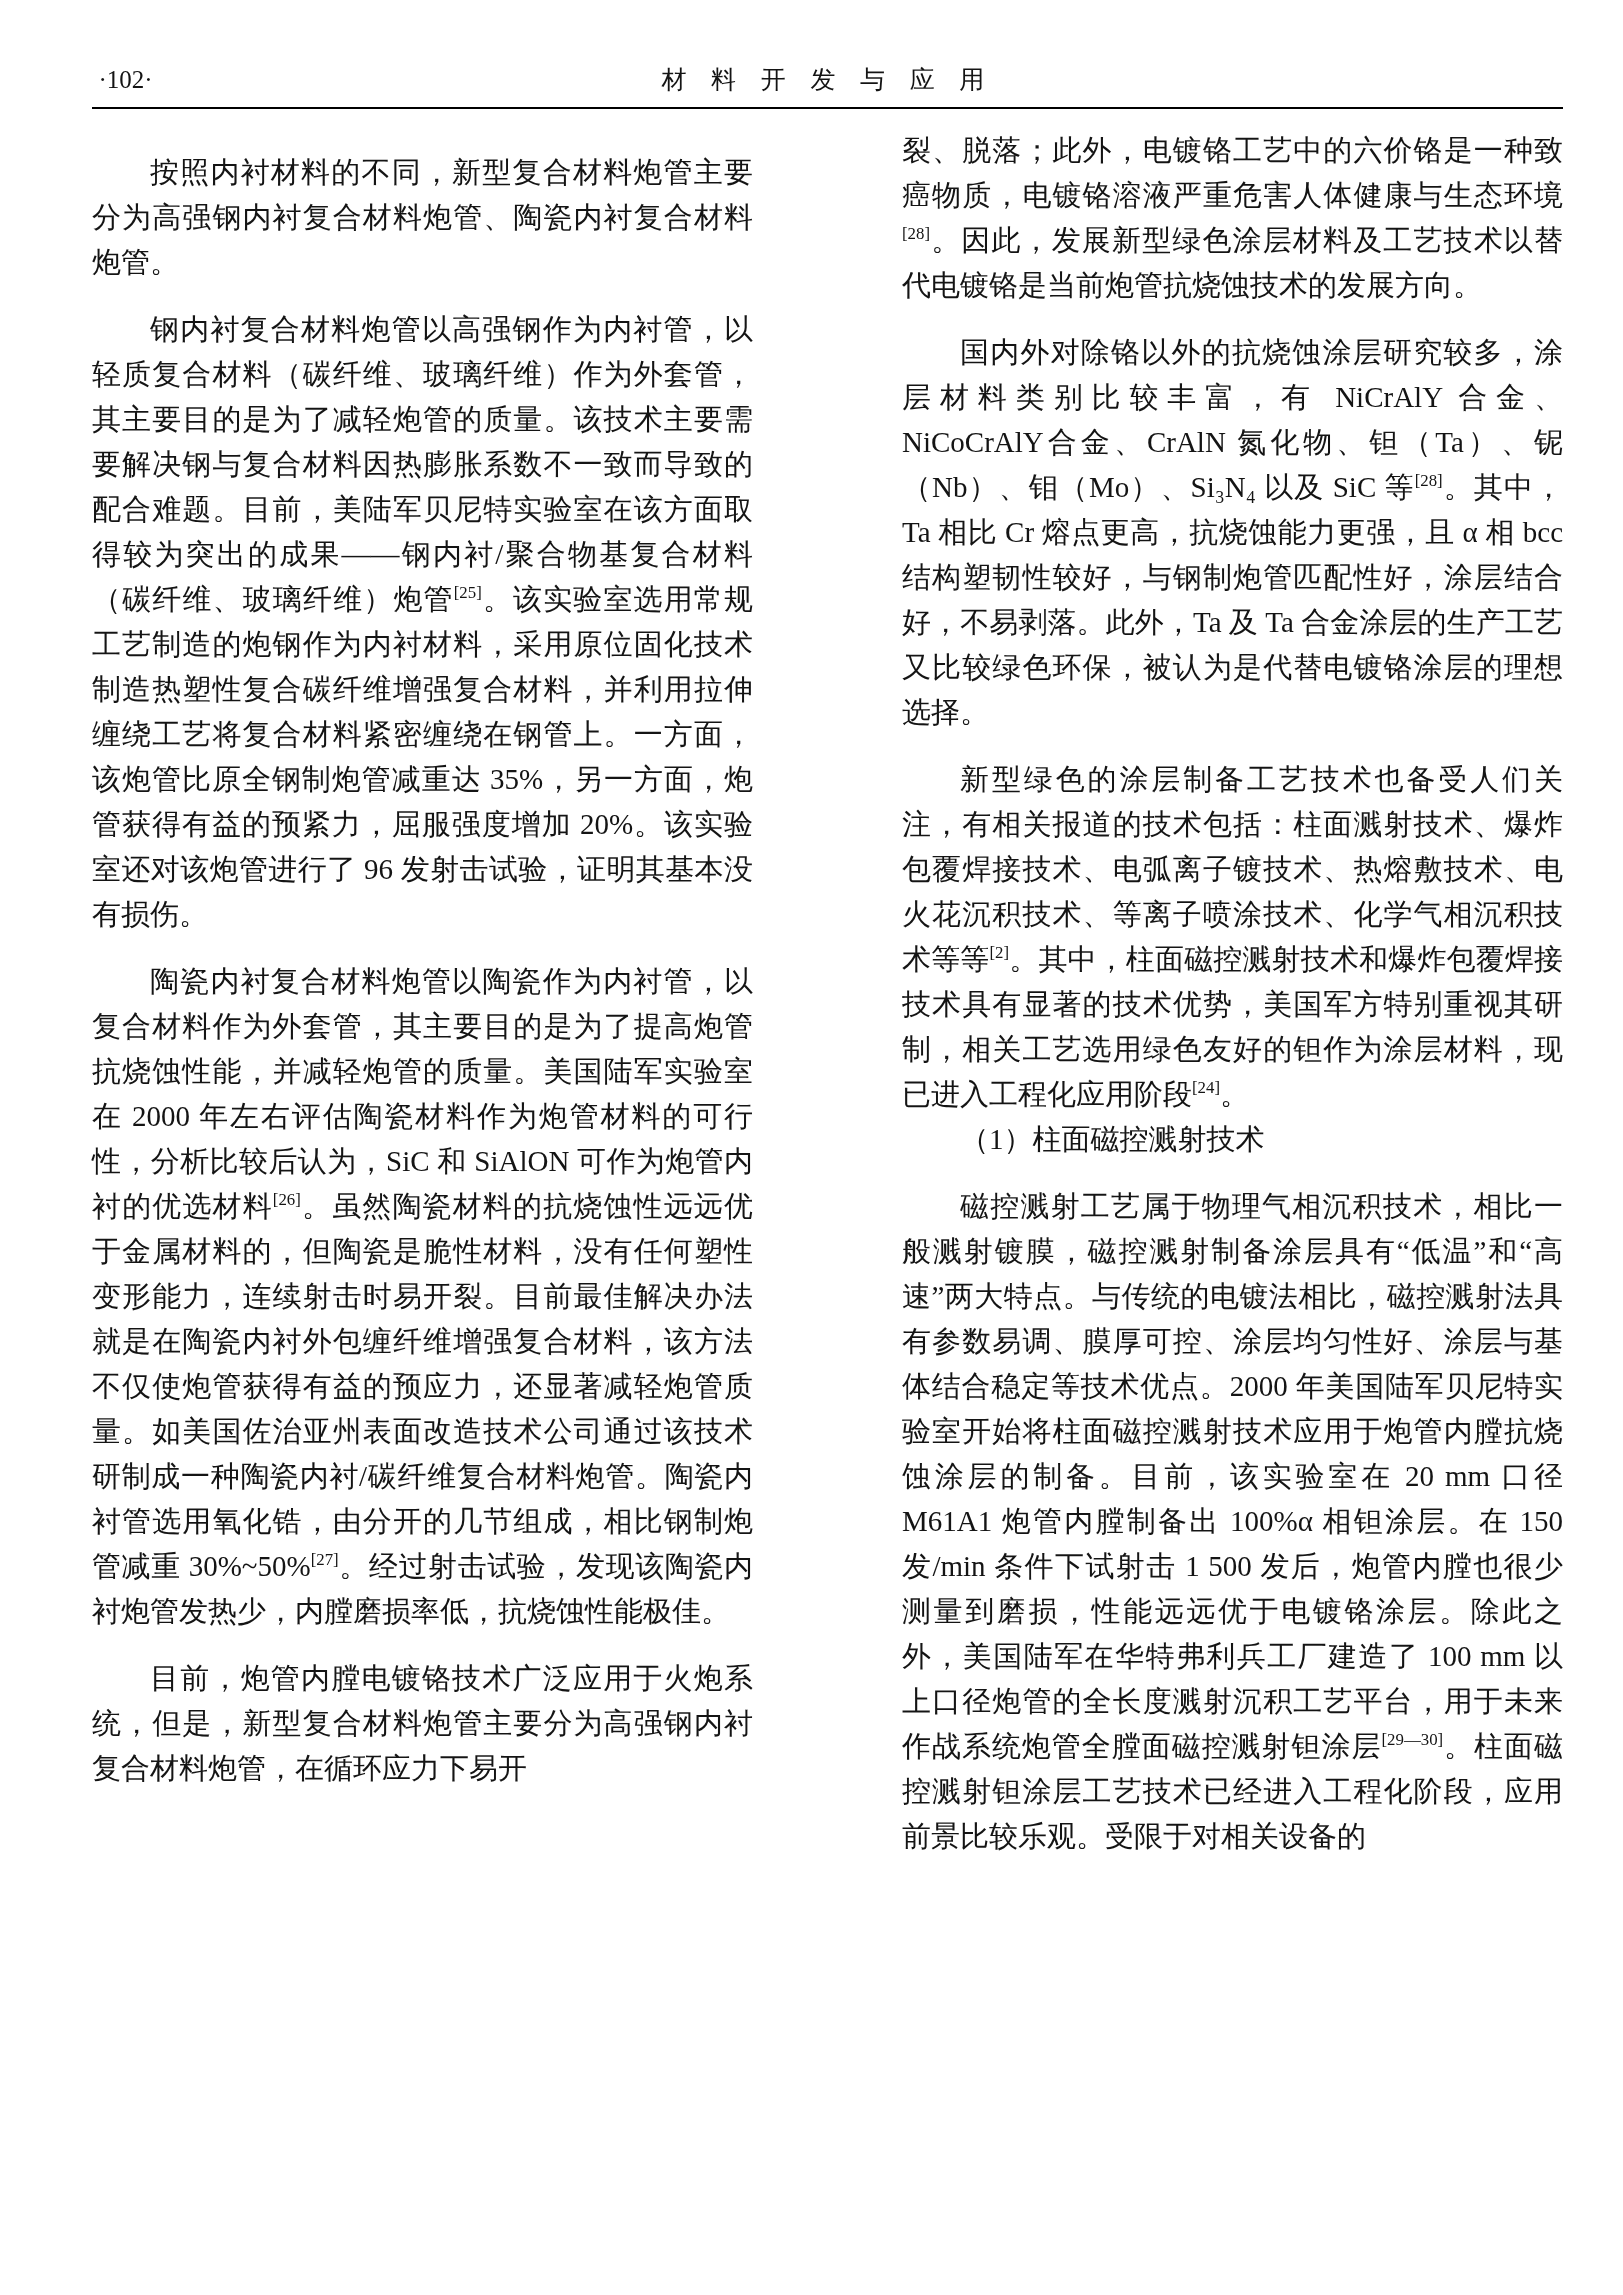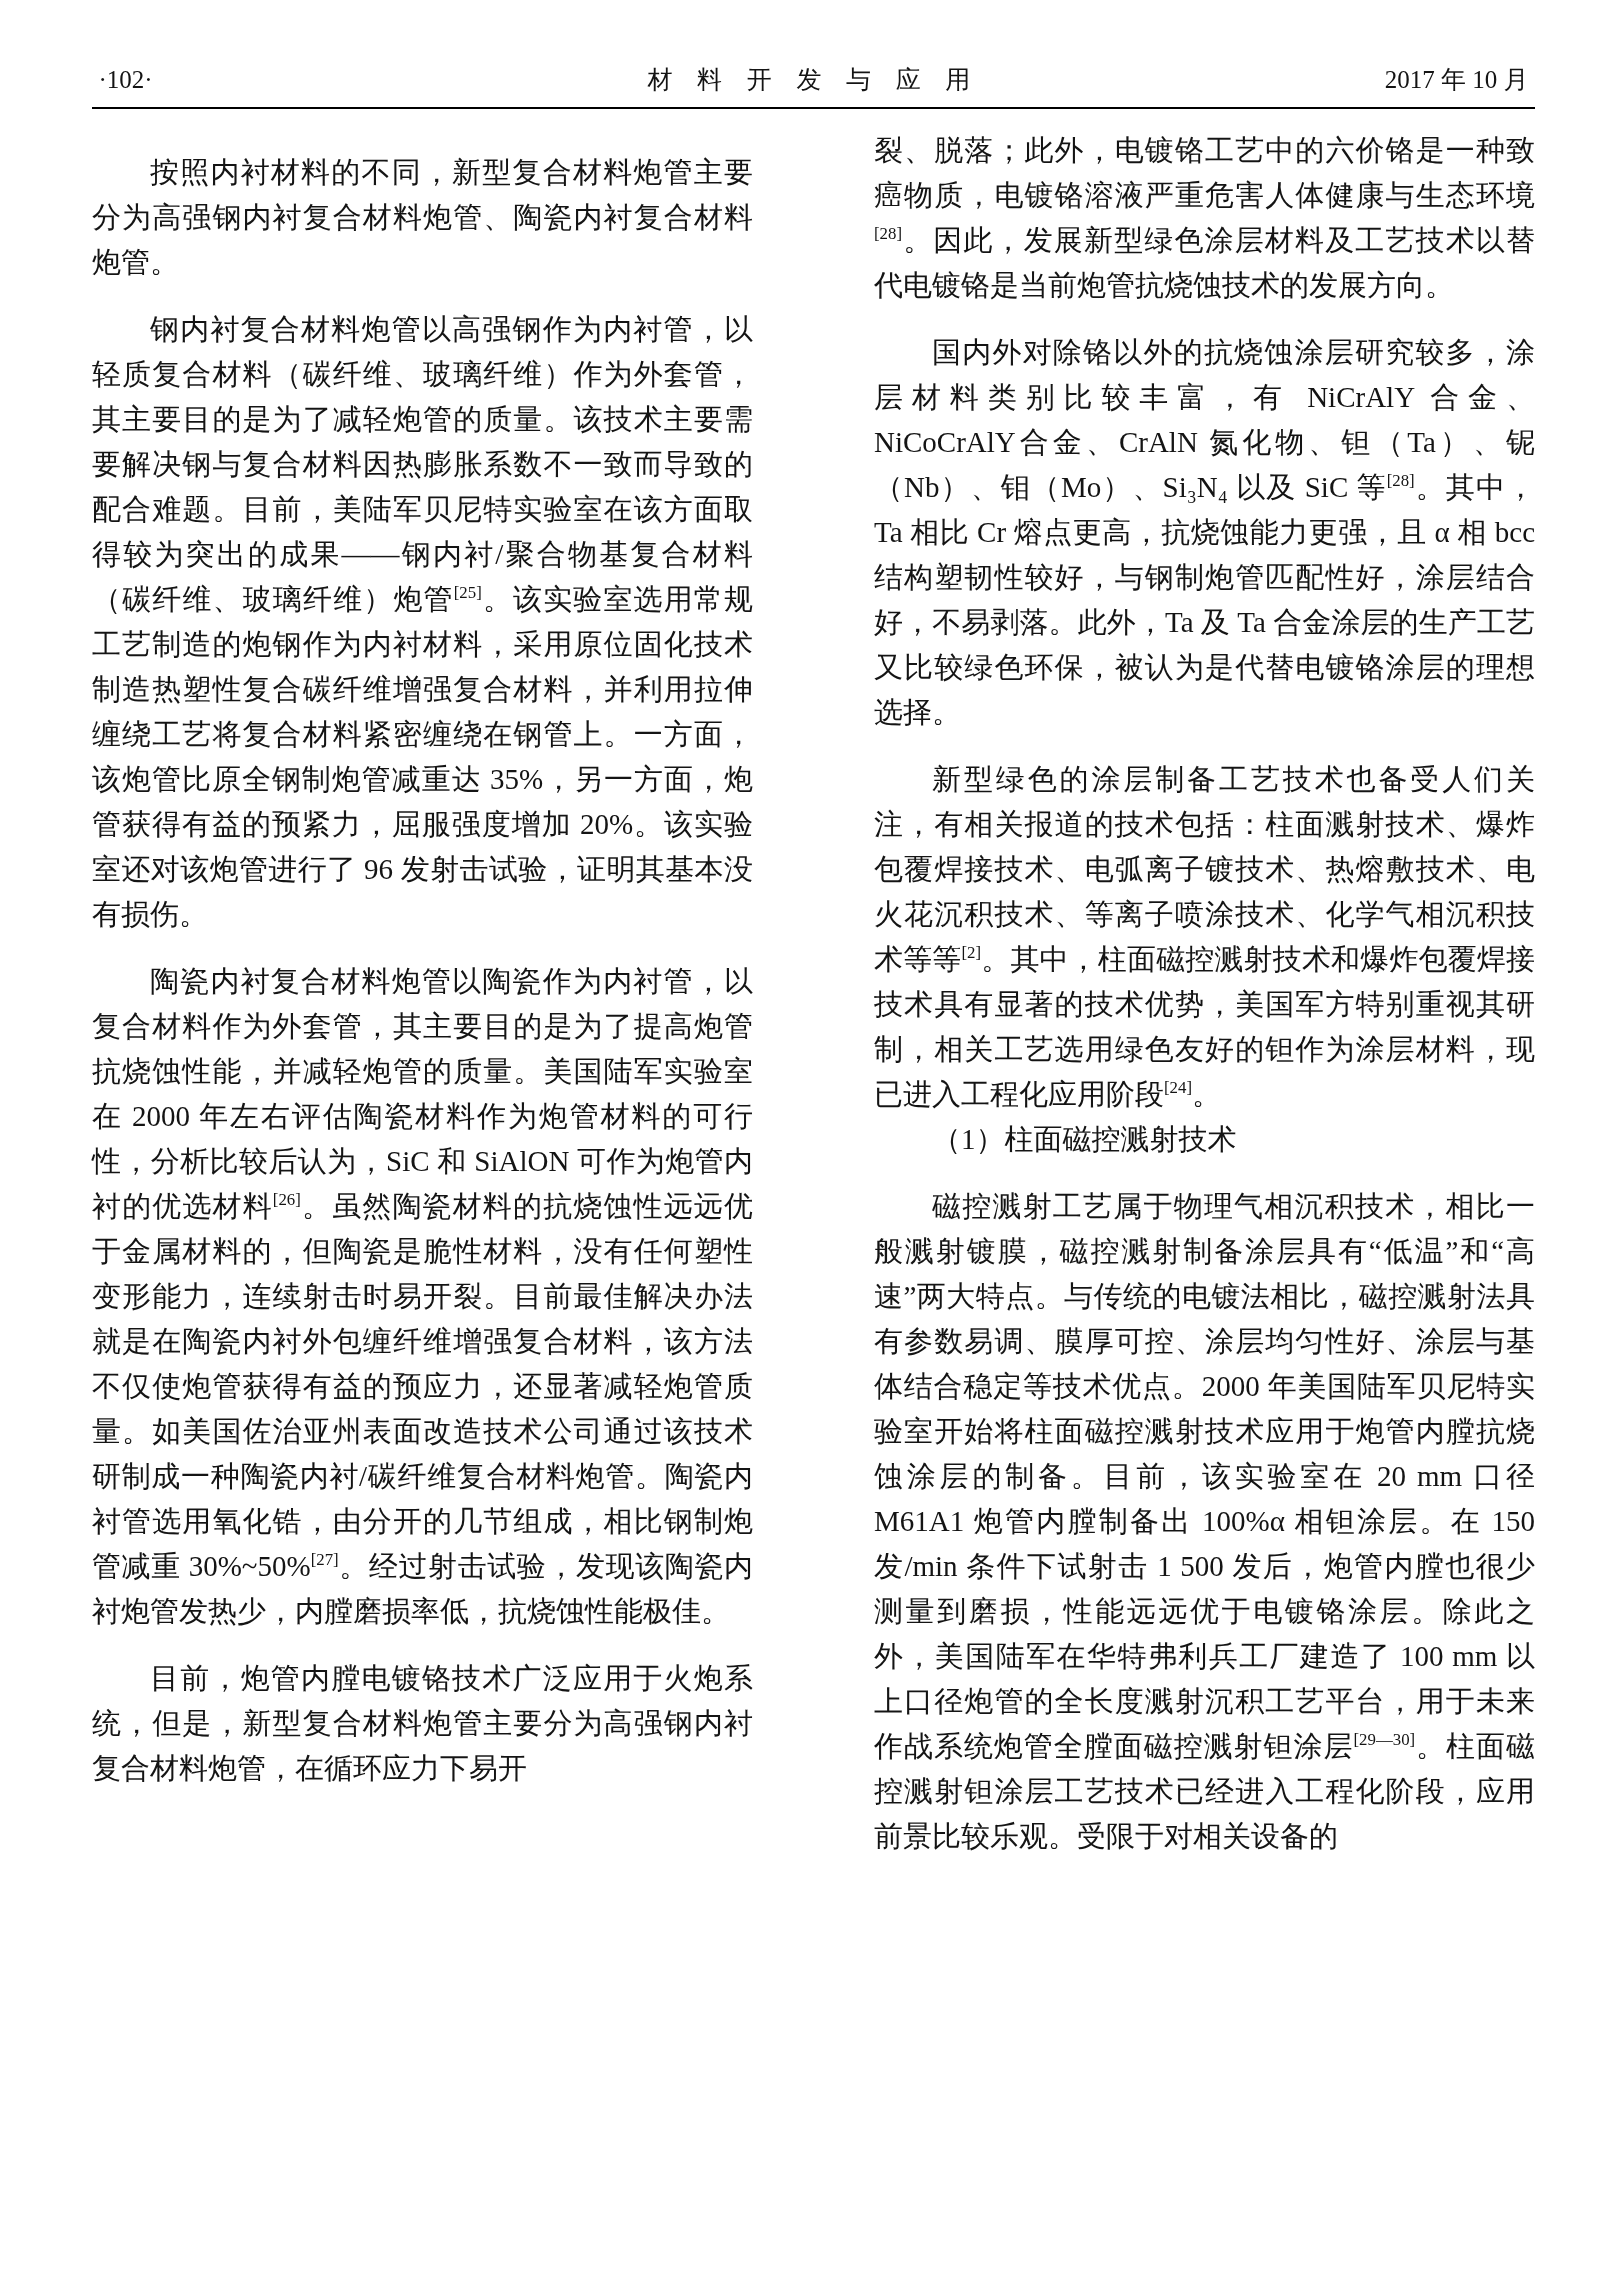--- a/index.html
+++ b/index.html
@@ -12,21 +12,21 @@
     height: 2295px;
     position: relative;
     font-family: "Liberation Serif", "DejaVu Serif", serif;
     color: #141414;
     -webkit-font-smoothing: antialiased;
   }
   .page {
     box-sizing: border-box;
     width: 1623px;
     height: 2295px;
-    padding: 65px 88px 0 92px;
+    padding: 65px 60px 0 92px;
     overflow: hidden;
   }
   .header {
     display: grid;
     grid-template-columns: 1fr auto 1fr;
     align-items: baseline;
     font-size: 25px;
     line-height: 1.2;
     padding: 0 6.5px;
   }
@@ -64,21 +64,20 @@
     vertical-align: super;
   }
 </style>
 </head>
 <body>
 
 <div class="page">
   <div class="header">
     <span class="hleft">·102·</span>
     <span class="hmid">材 料 开 发 与 应 用</span>
-    <span class="hright">2017 年 10 月</span>
   </div>
   <div class="rule"></div>
   <div class="columns">
     <div class="col" id="col-left">
         <div class="block para">按照内衬材料的不同，新型复合材料炮管主要分为高强钢内衬复合材料炮管、陶瓷内衬复合材料炮管。</div>
         <div class="block para">钢内衬复合材料炮管以高强钢作为内衬管，以轻质复合材料（碳纤维、玻璃纤维）作为外套管，其主要目的是为了减轻炮管的质量。该技术主要需要解决钢与复合材料因热膨胀系数不一致而导致的配合难题。目前，美陆军贝尼特实验室在该方面取得较为突出的成果——钢内衬/聚合物基复合材料（碳纤维、玻璃纤维）炮管<sup>[25]</sup>。该实验室选用常规工艺制造的炮钢作为内衬材料，采用原位固化技术制造热塑性复合碳纤维增强复合材料，并利用拉伸缠绕工艺将复合材料紧密缠绕在钢管上。一方面，该炮管比原全钢制炮管减重达 35%，另一方面，炮管获得有益的预紧力，屈服强度增加 20%。该实验室还对该炮管进行了 96 发射击试验，证明其基本没有损伤。</div>
         <div class="block para">陶瓷内衬复合材料炮管以陶瓷作为内衬管，以复合材料作为外套管，其主要目的是为了提高炮管抗烧蚀性能，并减轻炮管的质量。美国陆军实验室在 2000 年左右评估陶瓷材料作为炮管材料的可行性，分析比较后认为，SiC 和 SiAlON 可作为炮管内衬的优选材料<sup>[26]</sup>。虽然陶瓷材料的抗烧蚀性远远优于金属材料的，但陶瓷是脆性材料，没有任何塑性变形能力，连续射击时易开裂。目前最佳解决办法就是在陶瓷内衬外包缠纤维增强复合材料，该方法不仅使炮管获得有益的预应力，还显著减轻炮管质量。如美国佐治亚州表面改造技术公司通过该技术研制成一种陶瓷内衬/碳纤维复合材料炮管。陶瓷内衬管选用氧化锆，由分开的几节组成，相比钢制炮管减重 30%~50%<sup>[27]</sup>。经过射击试验，发现该陶瓷内衬炮管发热少，内膛磨损率低，抗烧蚀性能极佳。</div>
         <div class="block para">目前，炮管内膛电镀铬技术广泛应用于火炮系统，但是，新型复合材料炮管主要分为高强钢内衬复合材料炮管，在循环应力下易开</div>
       </div>
     <div class="col" id="col-right">

